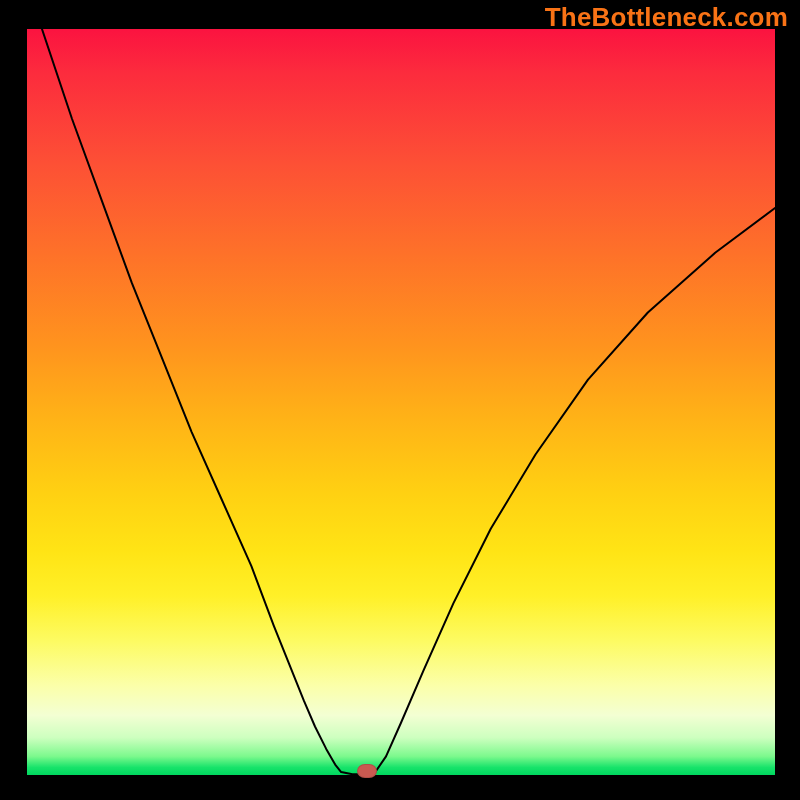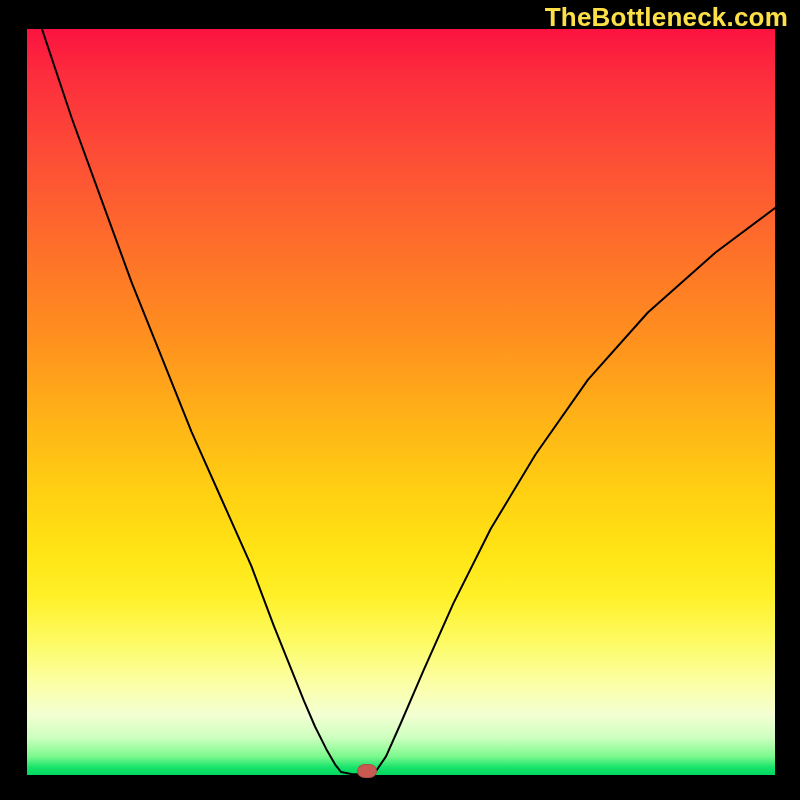--- a/index.html
+++ b/index.html
@@ -14,21 +14,21 @@
   .frame {
     position: relative;
     width: 800px;
     height: 800px;
     background: #000;
   }
   .watermark {
     position: absolute;
     top: 2px;
     right: 12px;
-    color: #fde047;
+    color: #f97316;
     font-size: 26px;
     font-weight: 600;
     letter-spacing: 0.2px;
     z-index: 5;
   }
   .plot {
     position: absolute;
     left: 26px;
     top: 28px;
     width: 748px;

